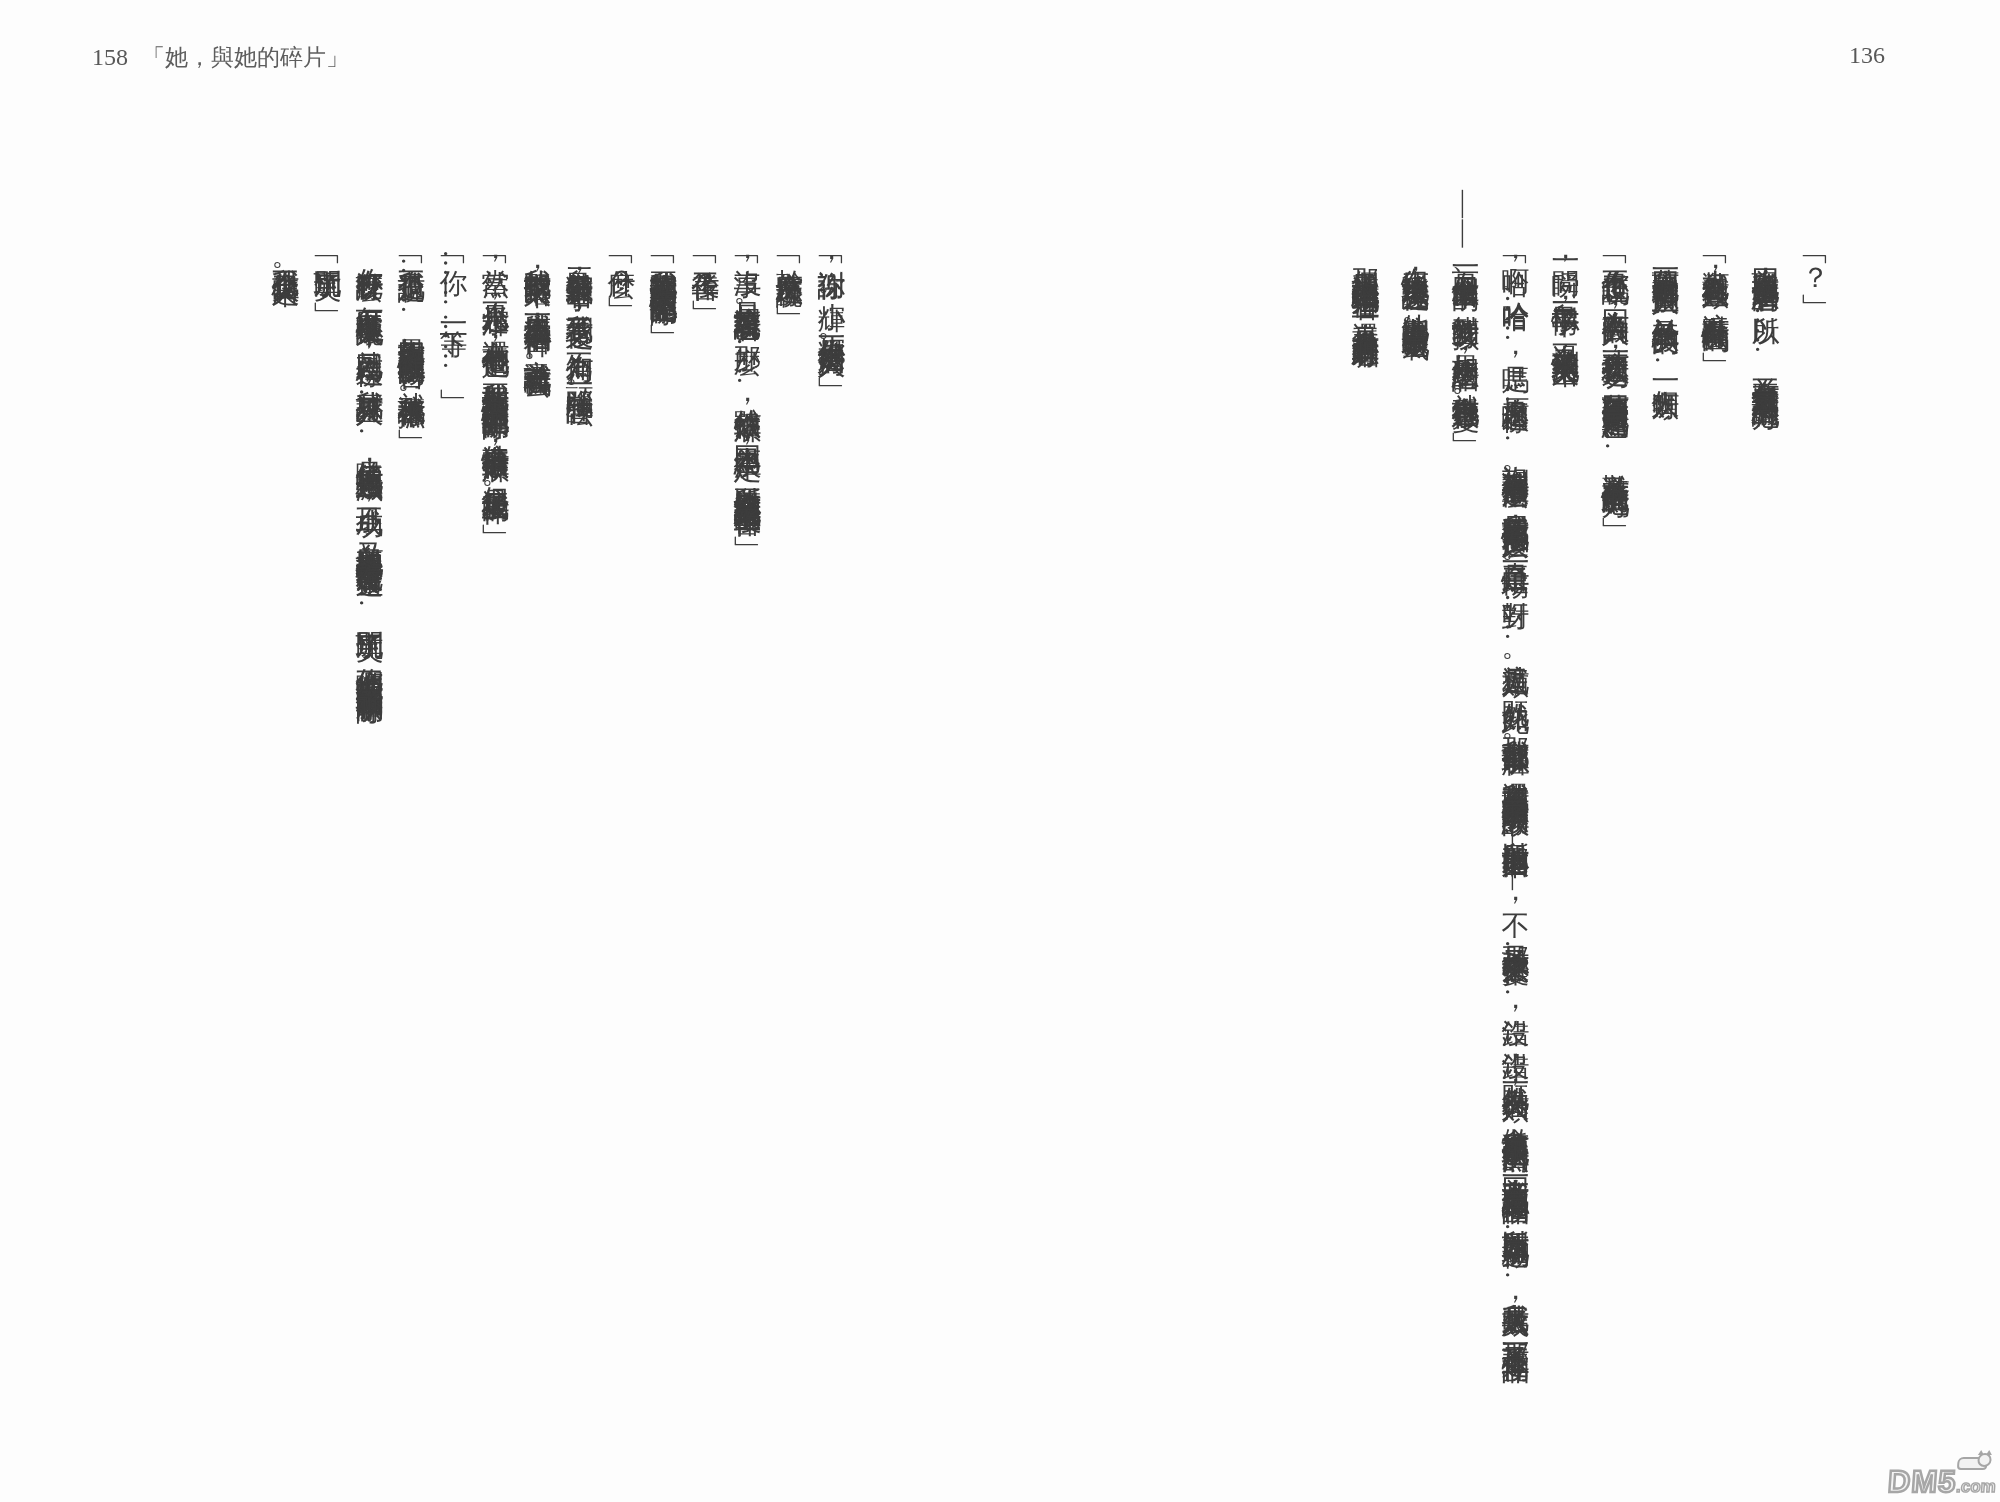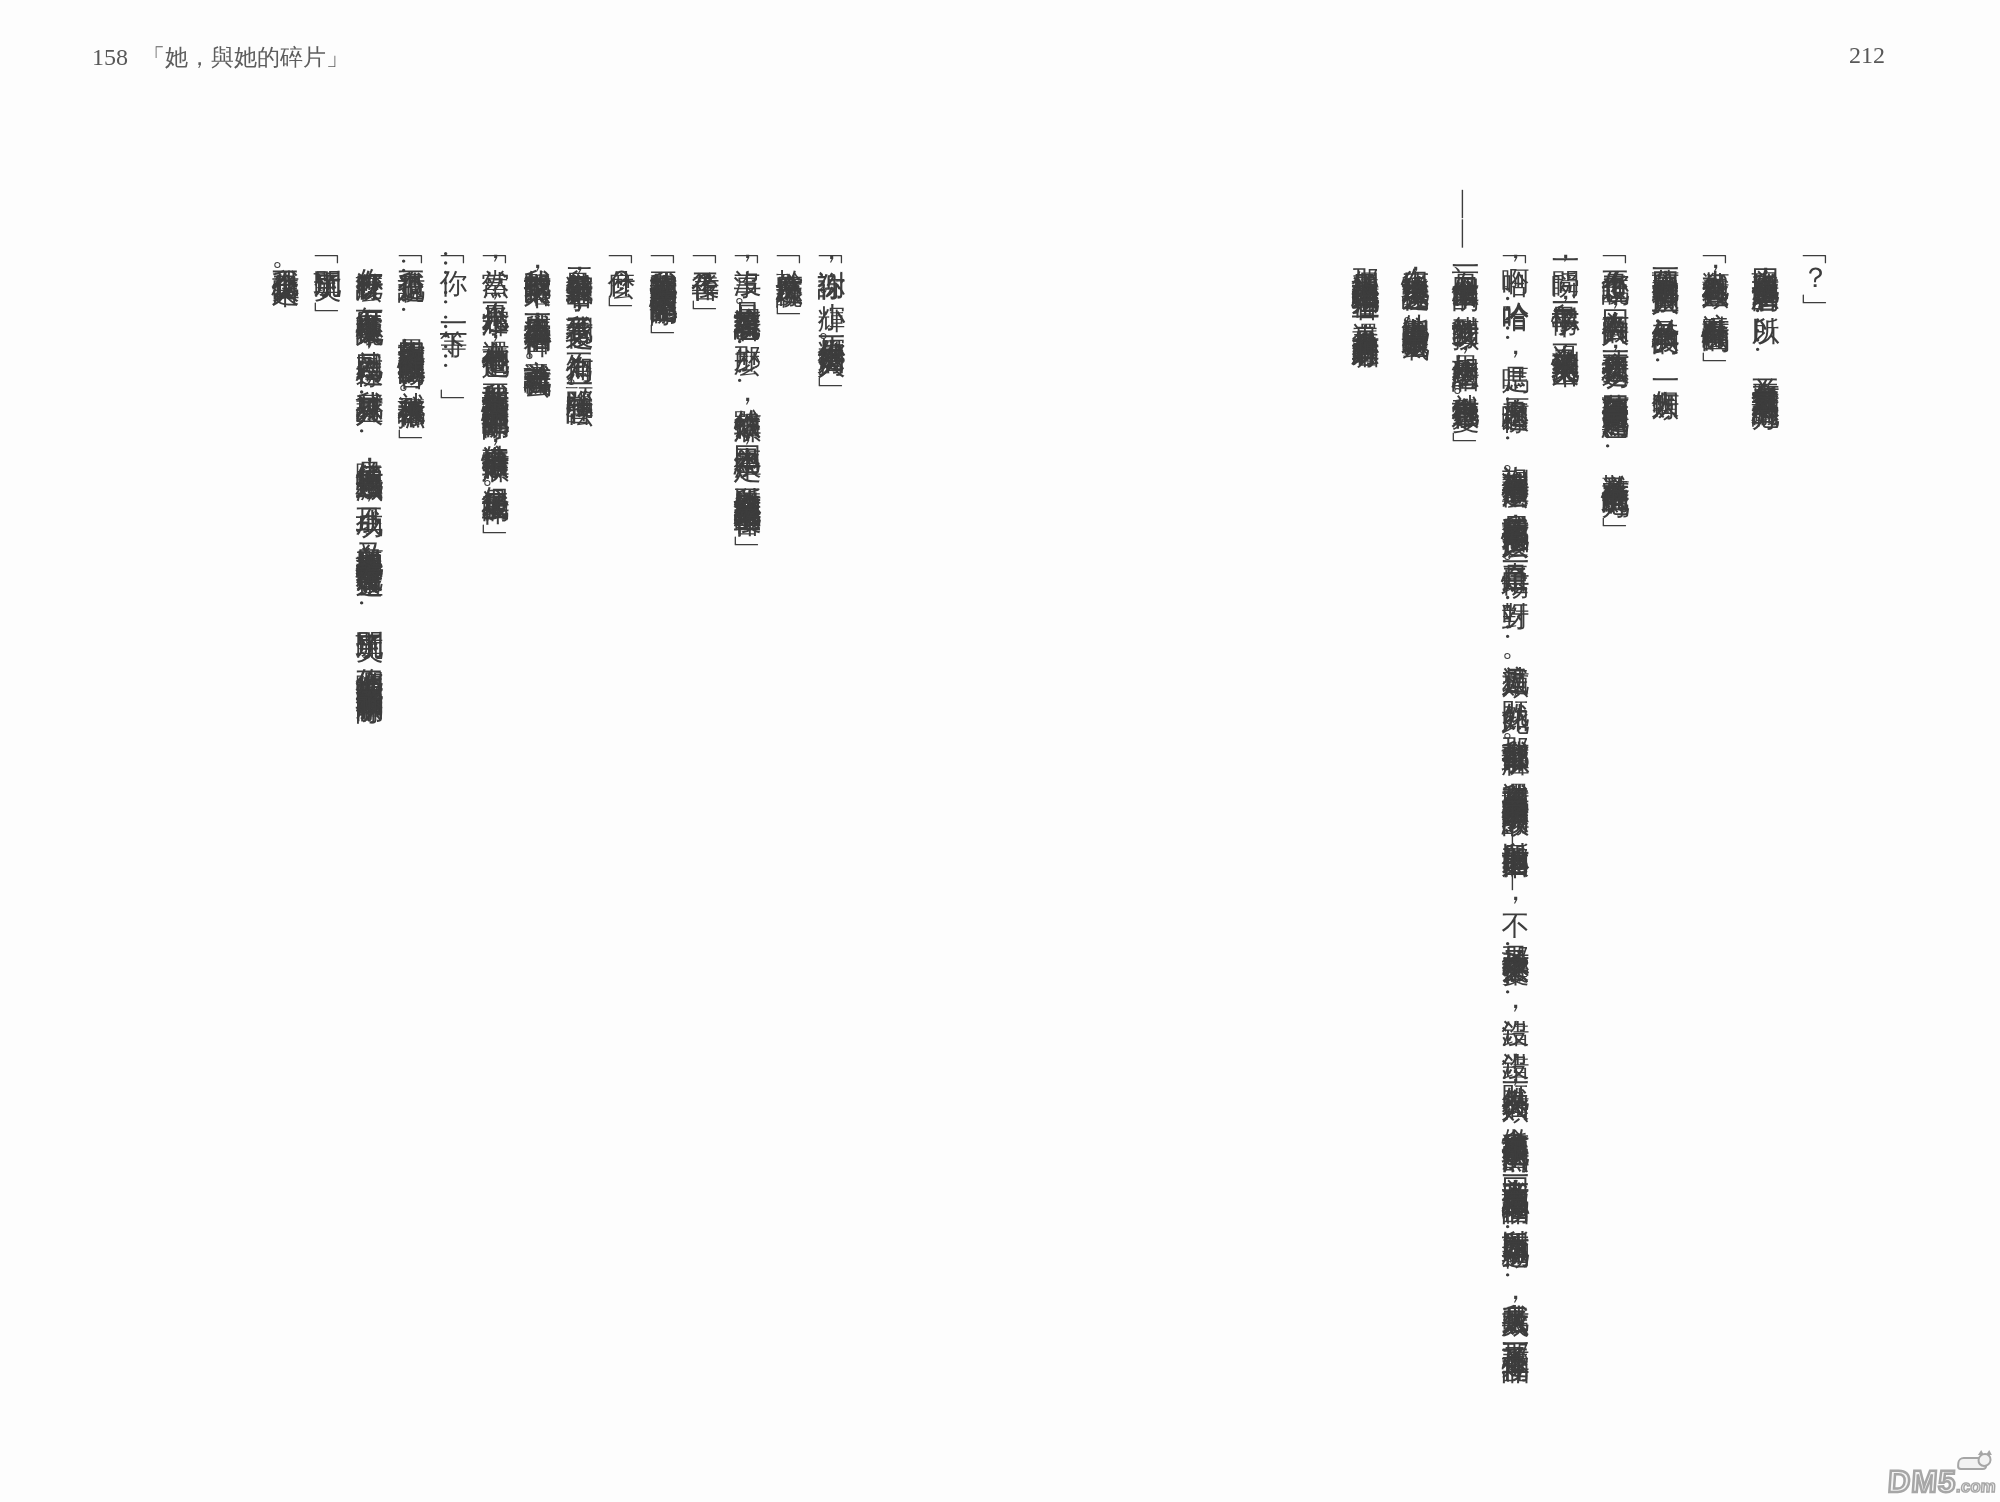--- a/index.html
+++ b/index.html
@@ -94,21 +94,21 @@
   .wm-cat .ear-r { right: 0px; }
 </style>
 </head>
 <body>
 
 <div class="running-head head-left">
   <span>158</span><span class="head-title">「她，與她的碎片」</span>
 </div>
 
 <div class="running-head head-right">
-  <span>212</span>
+  <span>136</span>
 </div>
 
 <div class="page-text" id="page-114-text">
   <p>「？」</p>
   <p>因為我現在也是這麼想著的，所以……並不會有任何令人感到不可思議的地方。</p>
   <p>「人類就是會喜歡人類，這一點有什麼奇怪的嗎？」</p>
   <p>蓬萊同學就是一個會喜歡上別人，並且給予微笑的……一個人類呀！</p>
   <p>「你不是也說了嗎？因為有喜歡的人，才會想要拯救這一切，蓬萊同學做的不過就是這一點而已……難道又有什麼奇怪的地方嗎？」</p>
   <p>一瞬間，三島似乎愣了一下，不過立刻又快樂地笑了出來：</p>
   <p>「啊哈，哈哈哈……是嗎，原來是這樣啊……沒想到這件事居然這麼簡單。我居然還因此而煩惱了這麼久，真是白忙了一場。對呀……這就是人類。既然如此，那我全部都可以理解了。我還在想是不是因為裡頭的東西離開了的緣故，所以最近的那個東西——不，是那孩子才會突然變笨了……沒錯，沒錯！既然身為一個人類，會做出這種笨事也是理所當然的！因為我之前一直認為那是一個物品，所以才因此而搞迷糊了……我真是太失敗了，那孩子並不是一件物品——而是一個會做出笨事的、貓型的女孩呀！如果這麼想的話，就會覺得她很可愛了。」</p>

